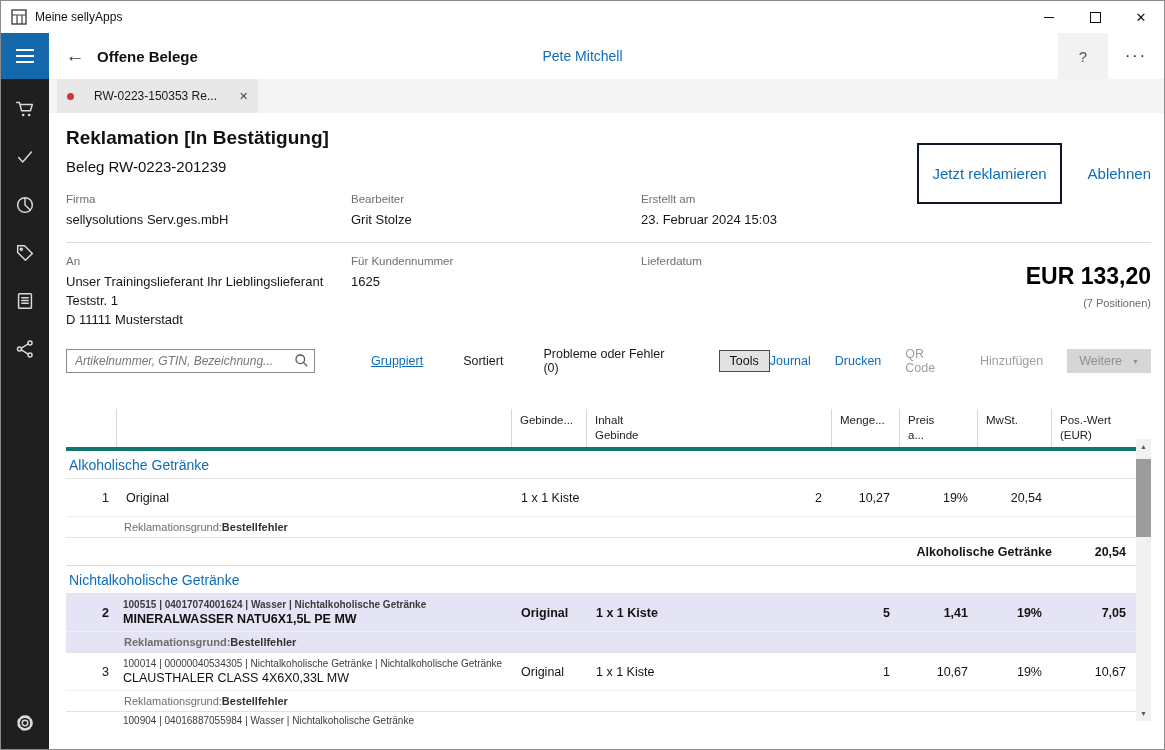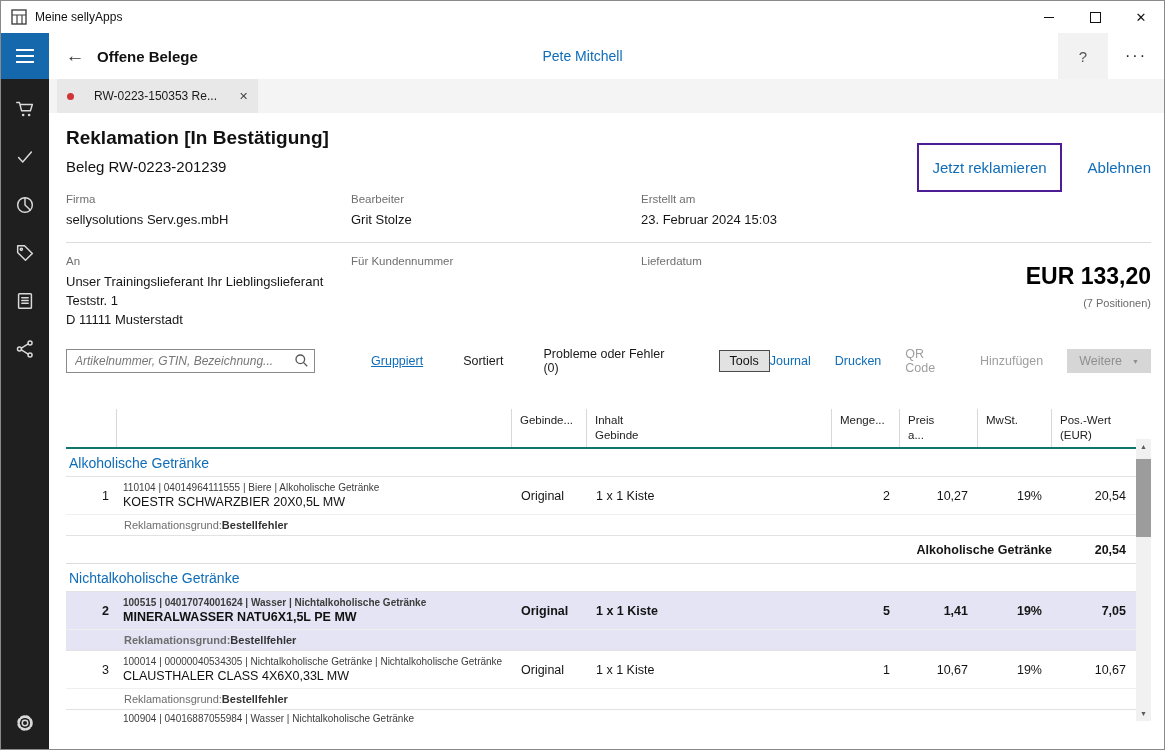--- a/index.html
+++ b/index.html
@@ -37,21 +37,21 @@
   .tabbar{height:34px;background:#f4f4f4;display:flex;align-items:stretch;}
   .tab{margin-left:8px;background:#e8e8e8;display:flex;align-items:center;gap:20px;padding:0 10px;font-size:12px;color:#1a1a1a;}
   .tab .dot{width:7px;height:7px;border-radius:50%;background:#d13438;}
   .tab .tclose{font-size:11px;color:#444;margin-left:2px;}
 
   .content{position:relative;height:calc(100% - 34px);padding:14px 13px 0 17px;box-sizing:border-box;}
 
   .doctitle{font-size:19px;font-weight:700;color:#111;}
   .docsub{font-size:15px;margin-top:9px;color:#111;}
   .actions{position:absolute;top:30px;right:13px;display:flex;align-items:center;gap:26px;}
-  .primary-box{border:2px solid #4c1d95;padding:14px 13px;}
+  .primary-box{border:2px solid #0f172a;padding:20px 13px;}
   .primary-box .alink{font-size:15px;}
   .alink{color:#0f6cb8;font-size:15px;cursor:default;}
 
   .fields{margin-top:18px;}
   .frow{display:grid;grid-template-columns:285px 290px 1fr;}
   .frow.first{border-bottom:1px solid #dcdcdc;padding-bottom:12px;}
   .frow.second{padding-top:12px;}
   .flabel{font-size:11.5px;color:#6f6f6f;margin-bottom:6px;}
   .fvalue{font-size:13px;color:#161616;white-space:pre-line;line-height:1.45;}
   .total{position:absolute;right:13px;top:150px;text-align:right;}
@@ -71,21 +71,21 @@
   .disabled{color:#9e9e9e;}
   .toolsbtn{background:#e2e2e2;border:1.5px solid #4a4a4a;padding:3px 10px;font-size:12.5px;color:#111;}
   .gap56{margin-left:56px;} .gap40{margin-left:40px;} .gap36{margin-left:36px;}
   .rightgroup{margin-left:auto;display:flex;align-items:center;gap:24px;}
   .weitere{background:#d6d6d6;color:#8f8f8f;padding:5px 12px;font-size:12.5px;display:flex;align-items:center;gap:10px;}
   .weitere .chev{font-size:7px;color:#8f8f8f;}
 
   
   .tablewrap{position:relative;margin-top:14px;width:1085px;height:312px;}
   .tgrid{display:grid;grid-template-columns:51px 395px 75px 245px 68px 78px 74px 84px;}
-  .thead{width:1070px;border-bottom:2px solid #0f766e;margin-top:34px;}
+  .thead{width:1070px;border-bottom:4px solid #0f766e;margin-top:34px;}
   .th{padding:4px 8px;font-size:11.5px;color:#222;white-space:pre-line;line-height:1.3;border-right:1px solid #d8d8d8;min-height:29px;box-sizing:border-box;}
   .th:last-child{border-right:none;}
   .tbody{width:1070px;height:275px;overflow:hidden;}
   .trow{width:1070px;box-sizing:border-box;}
   .group-row{height:28px;display:flex;align-items:center;padding-left:3px;color:#0f6cb8;font-size:14px;border-bottom:1px solid #e3e3e3;box-sizing:border-box;}
   .footer-row{height:28px;border-bottom:1px solid #dcdcdc;}
   .fl{grid-column:1/8;justify-content:flex-end;font-weight:600;font-size:12px;}
   .fv{grid-column:8/9;font-weight:700;font-size:12.5px;}
   .cell{display:flex;align-items:center;font-size:12.5px;color:#141414;padding-left:9px;box-sizing:border-box;}
   .cell.r{justify-content:flex-end;padding-right:10px;padding-left:0;}
@@ -235,20 +235,21 @@
         </div>
         <div class="frow second">
           <div>
             <div class="flabel">An</div>
             <div class="fvalue">Unser Trainingslieferant Ihr Lieblingslieferant
 Teststr. 1
 D 11111 Musterstadt</div>
           </div>
           <div>
             <div class="flabel">Für Kundennummer</div>
+            <div class="fvalue">1625</div>
           </div>
           <div>
             <div class="flabel">Lieferdatum</div>
           </div>
         </div>
       </div>
 
       <div class="total">
         <div class="big">EUR 133,20</div>
         <div class="note">(7 Positionen)</div>
@@ -290,24 +291,20 @@
 a...</div>
             <div class="th">MwSt.</div>
             <div class="th">Pos.-Wert
 (EUR)</div>
           </div>
         <div class="tbody">
             <div class="trow group-row">Alkoholische Getränke</div>
             <div class="item-block">
               <div class="trow tgrid main-row">
                 <div class="cell num">1</div>
-                <div class="cell desc">
-                  <div class="meta">110104 | 04014964111555 | Biere | Alkoholische Getränke</div>
-                  <div class="name">KOESTR SCHWARZBIER 20X0,5L MW</div>
-                </div>
                 <div class="cell">Original</div>
                 <div class="cell">1 x 1 Kiste</div>
                 <div class="cell r">2</div>
                 <div class="cell r">10,27</div>
                 <div class="cell r">19%</div>
                 <div class="cell r">20,54</div>
               </div>
               <div class="trow tgrid reason-row">
                 <div class="cell reason-cell">
                   <span class="rlabel">Reklamationsgrund: </span>

